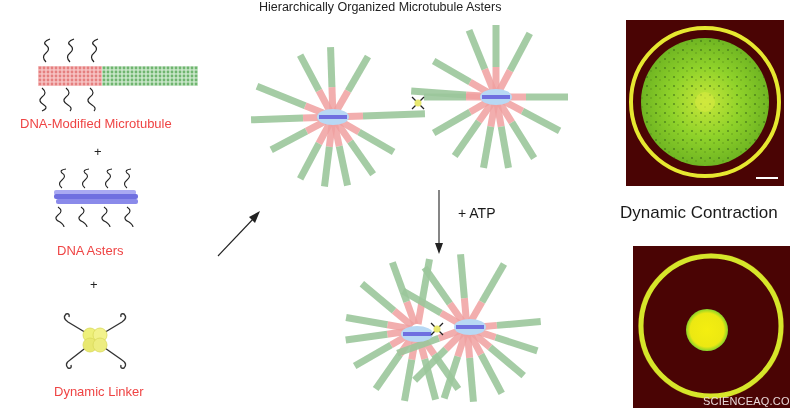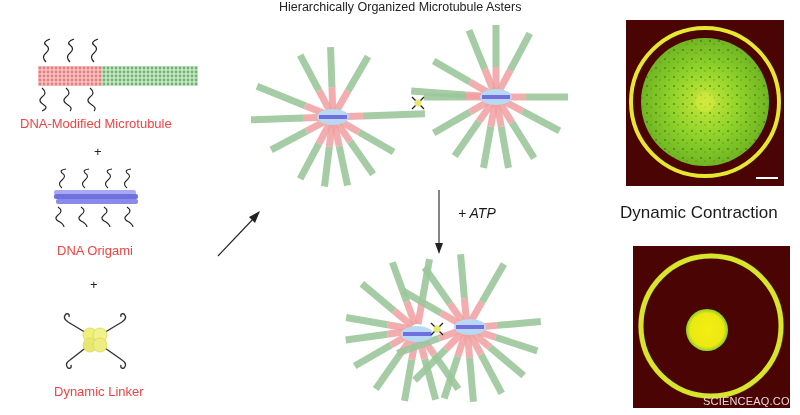--- a/index.html
+++ b/index.html
@@ -2,21 +2,21 @@
 <html><head>
   <meta charset="utf-8">
   <style>
     html, body { margin: 0; padding: 0; background: #ffffff; }
     body { width: 800px; height: 415px; position: relative; overflow: hidden;
            font-family: "Liberation Sans", sans-serif; color: #1a1a1a; }
     .label { position: absolute; font-size: 13px; white-space: nowrap; color: #ef4444; }
     .plus { position: absolute; font-size: 13px; color: #222; }
     .title { position: absolute; font-size: 12.5px; white-space: nowrap; color: #222; }
     .big-label { position: absolute; font-size: 17px; white-space: nowrap; color: #1a1a1a; }
-    .atp-label { position: absolute; font-size: 14px; white-space: nowrap; color: #1a1a1a; font-style: italic; }
+    .atp-label { position: absolute; font-size: 14px; white-space: nowrap; color: #1a1a1a; }
     svg { position: absolute; overflow: visible; }
     .photo { position: absolute; background: #4a0404; overflow: hidden; }
     .watermark { position: absolute; font-size: 11px; color: #e8d8d8; letter-spacing: 0.2px; white-space: nowrap; }
     .scalebar { position: absolute; background: #ffffff; height: 2px; }
   </style>
 </head>
 <body>
 
 <svg width="180" height="80" style="left:30px; top:38px;">
   <defs>
@@ -50,21 +50,21 @@
   <path d="M 58 20 q -5 -4 0 -8 q 5 -4 0 -7 q -3 -3 4 -4" stroke="#222" stroke-width="1.1" fill="none"></path>
   <path d="M 77 20 q -5 -4 0 -8 q 5 -4 0 -7 q -3 -3 4 -4" stroke="#222" stroke-width="1.1" fill="none"></path>
   <rect x="4" y="22" width="82" height="5" rx="2" fill="#a9a9f2"></rect>
   <rect x="4" y="26" width="84" height="5" rx="2" fill="#6f6fe0"></rect>
   <rect x="6" y="31" width="82" height="5" rx="2" fill="#8a8aea"></rect>
   <path d="M 8 39 q 6 4 0 8 q -5 4 2 7 q 4 3 4 5" stroke="#222" stroke-width="1.1" fill="none"></path>
   <path d="M 31 39 q 6 4 0 8 q -5 4 2 7 q 4 3 4 5" stroke="#222" stroke-width="1.1" fill="none"></path>
   <path d="M 54 39 q 6 4 0 8 q -5 4 2 7 q 4 3 4 5" stroke="#222" stroke-width="1.1" fill="none"></path>
   <path d="M 77 39 q 6 4 0 8 q -5 4 2 7 q 4 3 4 5" stroke="#222" stroke-width="1.1" fill="none"></path>
 </svg>
-<div class="label" style="left:57px; top:243px;">DNA Origami</div>
+<div class="label" style="left:57px; top:243px;">DNA Asters</div>
 <div class="plus" style="left:90px; top:277px;">+</div>
 
 <svg width="90" height="70" style="left:52px; top:304px;">
   <g stroke="#333" stroke-width="1.4" fill="none">
     <path d="M 36 30 L 16 18 q -6 -4 -2 -8 q 4 -1 3 3"></path>
     <path d="M 50 30 L 70 18 q 6 -4 2 -8 q -4 -1 -3 3"></path>
     <path d="M 36 42 L 18 56 q -6 4 -2 8 q 4 1 3 -3"></path>
     <path d="M 50 42 L 70 56 q 6 4 2 8 q -4 1 -3 -3"></path>
   </g>
   <circle cx="38" cy="31" r="7" fill="#eef07a" stroke="#d9d95a" stroke-width="0.8"></circle>
@@ -72,21 +72,21 @@
   <circle cx="38" cy="41" r="7" fill="#e8e870" stroke="#d9d95a" stroke-width="0.8"></circle>
   <circle cx="48" cy="41" r="7" fill="#eded80" stroke="#d9d95a" stroke-width="0.8"></circle>
 </svg>
 <div class="label" style="left:54px; top:384px;">Dynamic Linker</div>
 
 <svg width="80" height="80" style="left:200px; top:190px;">
   <line x1="18" y1="66" x2="55" y2="27" stroke="#222" stroke-width="1.1"></line>
   <polygon points="60,21 49,27 55,33" fill="#222"></polygon>
 </svg>
 
-<div class="title" style="left:259px; top:0px;margin-left:20px;">Hierarchically Organized Microtubule Asters</div>
+<div class="title" style="left:259px; top:0px;">Hierarchically Organized Microtubule Asters</div>
 
 <svg width="800" height="415" style="left:0; top:0;" id="asterSvg">
     <line x1="332.790603019785" y1="111.00365503788542" x2="331.953015098925" y2="87.01827518942713" stroke="#f0a0a0" stroke-width="7" opacity="0.85"></line>
     <line x1="331.953015098925" y1="87.01827518942713" x2="330.55703523082497" y2="47.0426421086633" stroke="#9cc79c" stroke-width="7" opacity="0.9"></line>
     <line x1="330.18317062328464" y1="111.70231444284644" x2="318.9158531164233" y2="90.51157221423219" stroke="#f0a0a0" stroke-width="7" opacity="0.85"></line>
     <line x1="318.9158531164233" y1="90.51157221423219" x2="300.13699060498766" y2="55.1936684998751" stroke="#9cc79c" stroke-width="7" opacity="0.9"></line>
     <line x1="336" y1="111.80384757729337" x2="348" y2="91.01923788646684" stroke="#f0a0a0" stroke-width="7" opacity="0.85"></line>
     <line x1="348" y1="91.01923788646684" x2="368" y2="56.3782217350893" stroke="#9cc79c" stroke-width="7" opacity="0.9"></line>
     <line x1="327.4368968725993" y1="114.75236043950453" x2="305.1844843629964" y2="105.76180219752263" stroke="#f0a0a0" stroke-width="7" opacity="0.85"></line>
     <line x1="305.1844843629964" y1="105.76180219752263" x2="256.97092392552344" y2="86.2822593398952" stroke="#9cc79c" stroke-width="7" opacity="0.9"></line>

